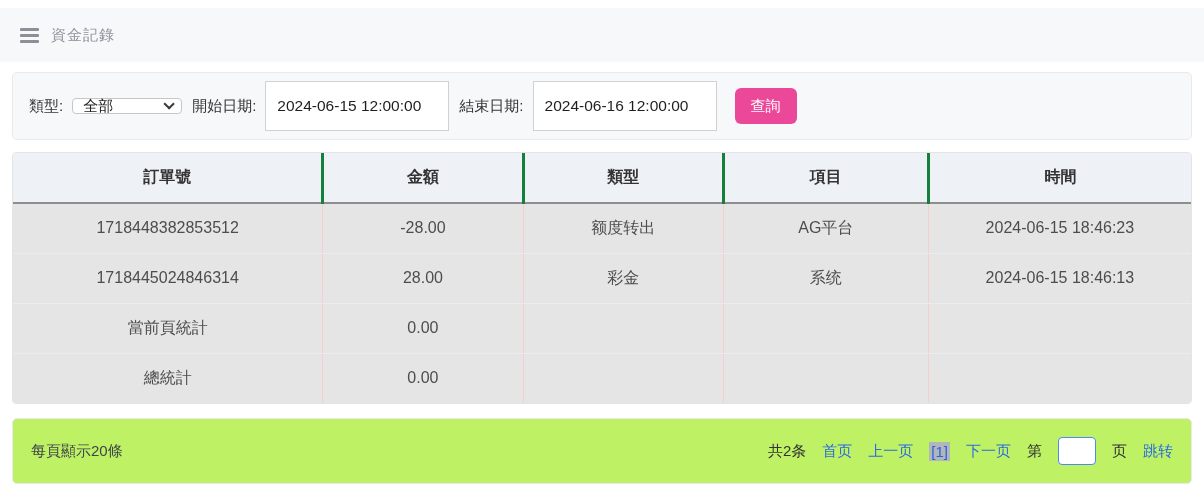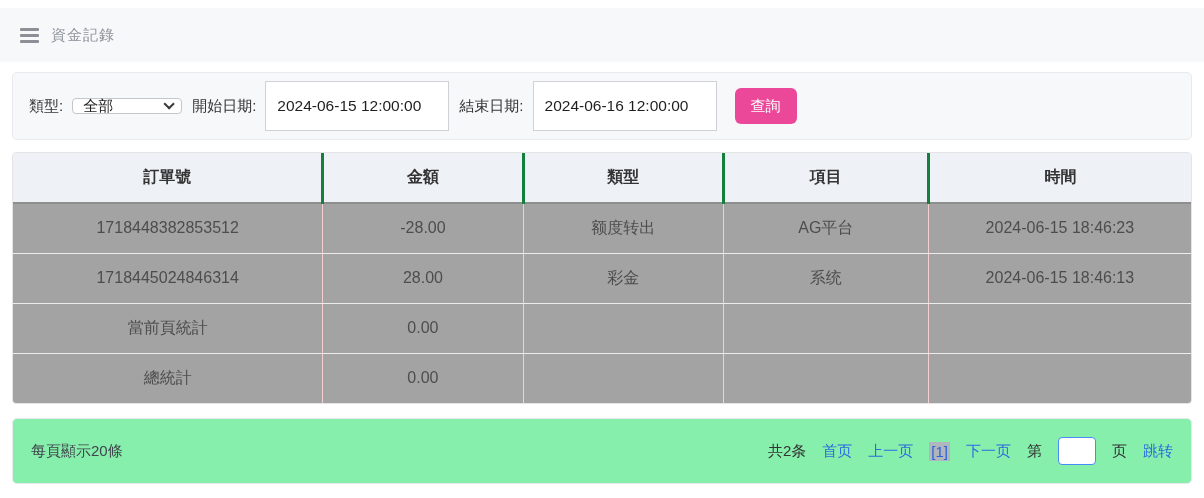--- a/index.html
+++ b/index.html
@@ -34,26 +34,26 @@
 
   
   .table-wrap { margin: 12px 12px 0 12px; border: 1px solid #e4e4e4; border-radius: 4px;
     overflow: hidden; }
   table { width: 100%; border-collapse: collapse; table-layout: fixed; }
   thead th { height: 50px; background: #eef1f6; font-size: 16px; font-weight: bold;
     color: #333; text-align: center; border-right: 3px solid #15803d; }
   thead tr { border-bottom: 2px solid #8e8e8e; }
   thead th:last-child { border-right: none; }
   tbody td { height: 50px; font-size: 16px; color: #4d4d4d; text-align: center;
-    background: #a3a3a3; border-right: 1px solid #f5cfcf; border-bottom: 1px solid #ececec; }
+    background: #e5e5e5; border-right: 1px solid #f5cfcf; border-bottom: 1px solid #ececec; }
   tbody td:last-child { border-right: none; }
   tbody tr:last-child td { border-bottom: none; }
 
   
-  .footer-panel { margin: 14px 12px 0 12px; height: 66px; background: #86efac;
+  .footer-panel { margin: 14px 12px 0 12px; height: 66px; background: #bef264;
     border: 1px solid #e8eaed; border-radius: 5px;
     display: flex; align-items: center; justify-content: space-between; padding: 0 18px; }
   .page-size { font-size: 15px; color: #40454c; }
   .pager { display: flex; align-items: center; font-size: 15px; color: #333; gap: 7px; }
   .pager > * { margin-left: 9px; }
   .pg-total { color: #333; }
   .pg-link { color: #2d6cdf; text-decoration: none; cursor: pointer; }
   .pg-current { color: #2b62d9; background: #b1b6bd; padding: 1px 2px; }
   .pg-word { color: #333; }
   .jump-input { width: 38px; height: 28px; border: 1px solid #4a8af4; border-radius: 4px;

